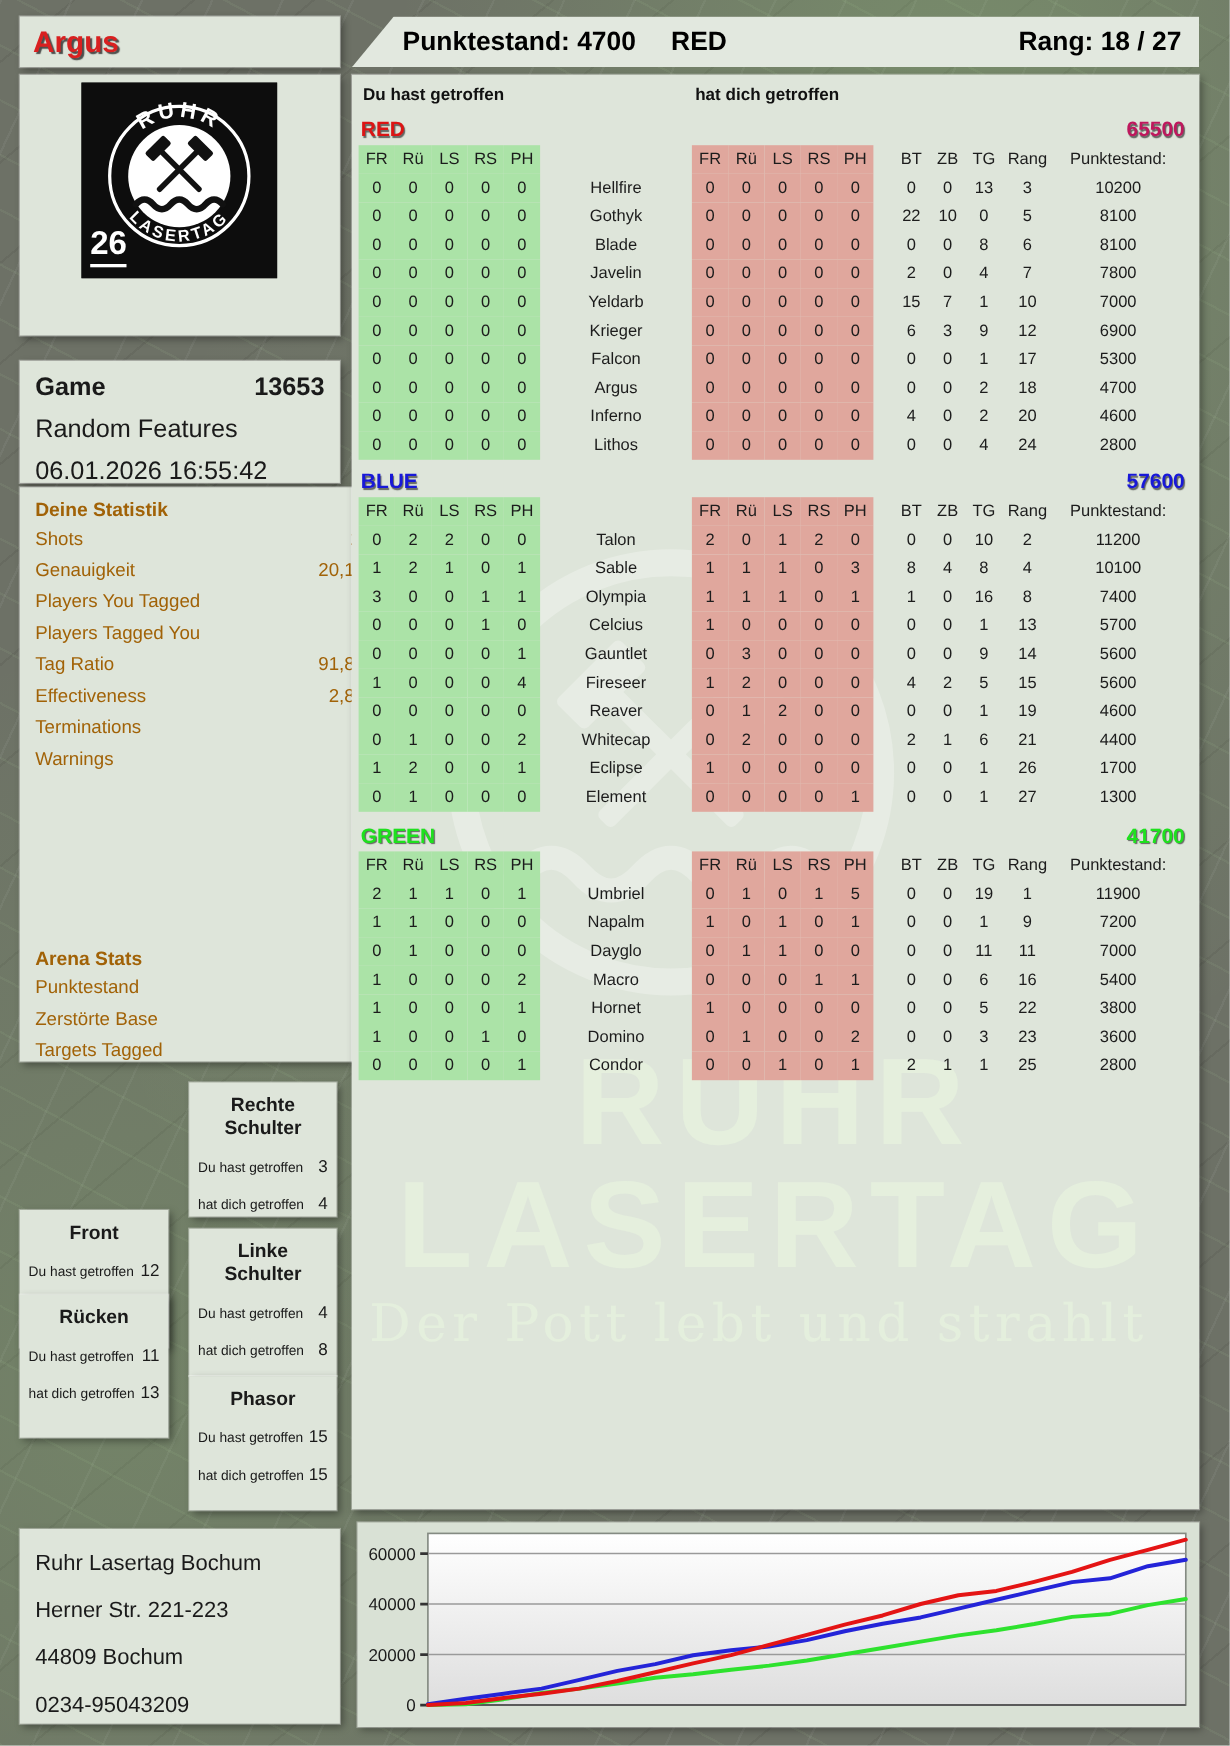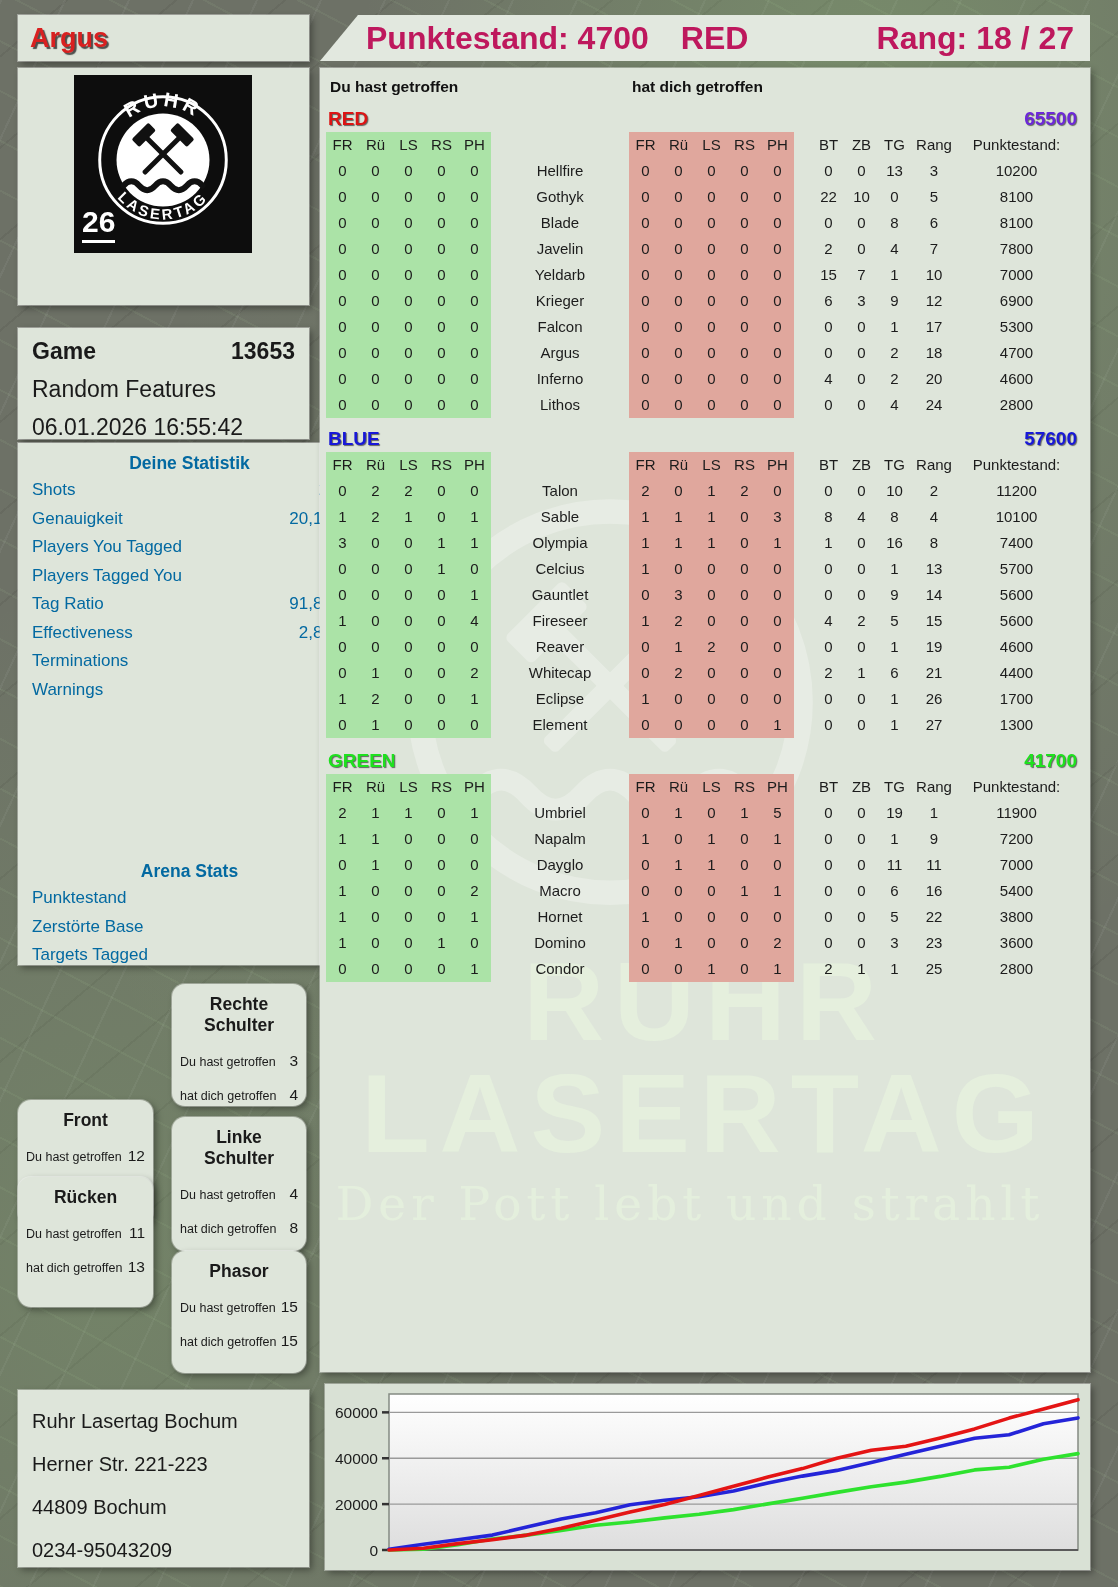--- a/index.html
+++ b/index.html
@@ -23,42 +23,42 @@
   .name-panel{left:18px;top:15px;width:291px;height:46px;display:flex;align-items:center;}
   .player-name{font-size:27px;font-weight:bold;color:#d92020;padding-left:12px;
     text-shadow:2px 2px 1px rgba(40,40,40,0.8);}
   .logo-panel{left:18px;top:68px;width:291px;height:237px;}
   .logo-square{position:absolute;left:56px;top:7px;width:178px;height:178px;background:#0d0d0d;}
   .logo-badge{position:absolute;left:8px;bottom:10px;color:#fff;font-weight:bold;font-size:30px;
     line-height:1;border-bottom:3px solid #fff;padding-bottom:3px;}
   .game-panel{left:18px;top:328px;width:291px;height:111px;padding:8px 14px;box-sizing:border-box;font-size:23px;color:#1a1a1a;}
   .game-head{display:flex;justify-content:space-between;font-weight:bold;margin-top:2px;}
   .game-line{margin-top:11px;}
-  .stats-panel{left:18px;top:443px;width:343px;height:522px;padding:8px 14px;box-sizing:border-box;color:#0369a1;text-align:center;}
+  .stats-panel{left:18px;top:443px;width:343px;height:522px;padding:8px 14px;box-sizing:border-box;color:#a16207;}
   .stats-title{font-size:17.5px;font-weight:bold;margin:2px 0 2px 0;}
   .stat-row{display:flex;justify-content:space-between;font-size:17px;line-height:28.5px;}
   .arena-title{font-size:17.5px;font-weight:bold;margin-top:157px;margin-bottom:2px;}
   
-  .part-box{box-sizing:border-box;padding:6px 8px;color:#1a1a1a;border-radius:13px;}
+  .part-box{box-sizing:border-box;padding:6px 8px;color:#1a1a1a;}
   .part-title{text-align:center;font-weight:bold;font-size:17.5px;margin-top:4px;}
   .part-row{display:flex;justify-content:space-between;align-items:baseline;margin-top:16px;}
   .part-row .lbl{font-size:12.5px;}
   .part-row .val{font-size:15.5px;}
   .box-front{left:18px;top:1100px;width:135px;height:125px;}
   .box-ruecken{left:18px;top:1177px;width:135px;height:130px;}
   .box-rechte{left:172px;top:984px;width:134px;height:122px;}
   .box-linke{left:172px;top:1117px;width:134px;height:134px;}
   .box-phasor{left:172px;top:1251px;width:134px;height:122px;}
   .address-panel{left:18px;top:1390px;width:291px;height:177px;padding:10px 14px;box-sizing:border-box;}
   .addr-line{font-size:20px;color:#1a1a1a;line-height:43px;}
   
   .topbar{
     position:absolute;left:320px;top:15px;width:770px;height:46px;background:#e2e8df;
     clip-path:polygon(38px 0, 100% 0, 100% 100%, 0 100%);
-    display:flex;align-items:center;font-weight:bold;font-size:32px;color:#be185d;
+    display:flex;align-items:center;font-weight:bold;font-size:24px;color:#000000;
     box-shadow:0 0 0 1px rgba(255,255,255,0.3);
   }
   .tb-punkte{margin-left:46px;}
   .tb-team{margin-left:32px;}
   .tb-rang{margin-left:auto;margin-right:16px;}
   
   .main-panel{left:320px;top:68px;width:770px;height:1304px;overflow:hidden;}
   .hit-labels{position:relative;z-index:2;display:flex;padding-top:10px;font-size:15.5px;font-weight:bold;color:#111;}
   .hit-labels .l1{margin-left:10px;width:302px;}
   .team-area{position:relative;z-index:2;}
@@ -280,21 +280,21 @@
     <div class="wm wm-slogan">Der Pott lebt und strahlt</div>
 
     <div class="hit-labels">
       <span class="l1">Du hast getroffen</span>
       <span class="l2">hat dich getroffen</span>
     </div>
     <div class="team-area" id="teams-container">
         <div class="team-section">
           <div class="team-label-row">
             <span class="team-name" style="color: rgb(220, 20, 20);">RED</span>
-            <span class="team-total" style="color: #6d28d9;">65500</span>
+            <span class="team-total" style="color: #be185d;">65500</span>
           </div>
           <div class="trow thead">
             <div class="tcell g">FR</div>
             <div class="tcell g">Rü</div>
             <div class="tcell g">LS</div>
             <div class="tcell g">RS</div>
             <div class="tcell g">PH</div>
             <div class="tcell"></div>
             <div class="tcell r">FR</div>
             <div class="tcell r">Rü</div>

